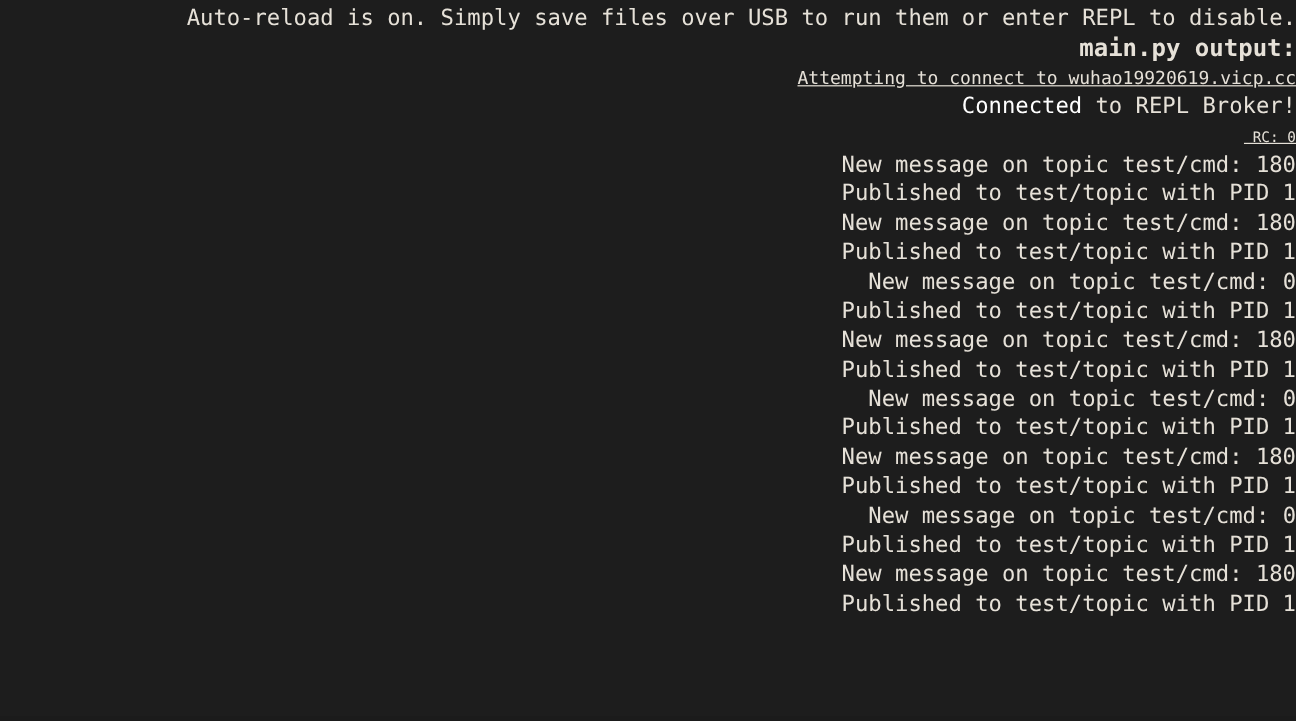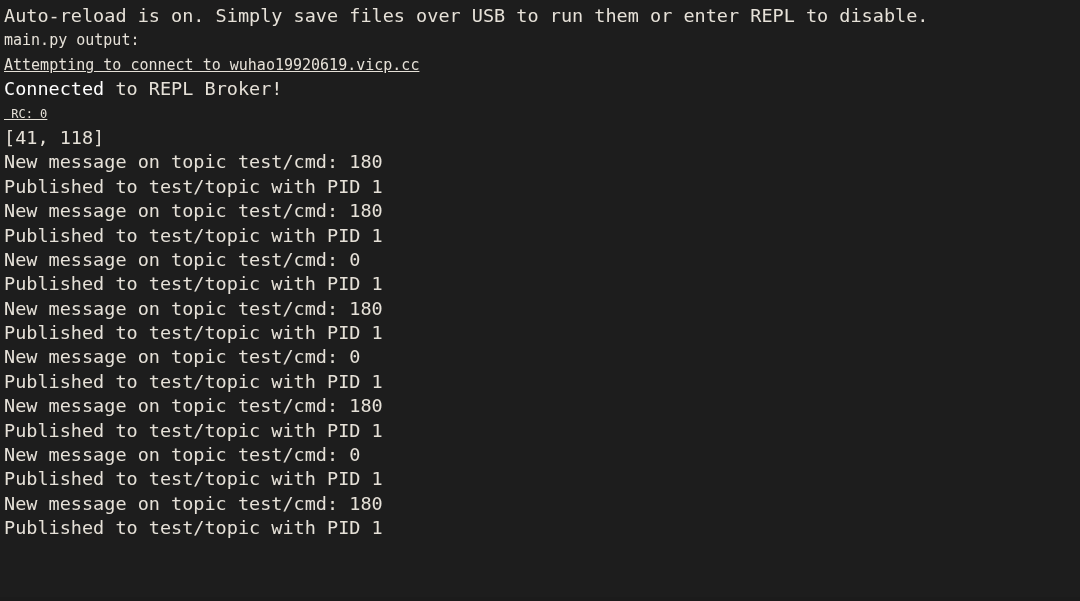--- a/index.html
+++ b/index.html
@@ -25,20 +25,21 @@
   }
   .term-line {
     display: block;
     height: 24.4px;
     line-height: 24.4px;
     font-size: 18.5px;
     letter-spacing: 0px;
     color: #e6e1d8;
     white-space: pre;
     font-family: "DejaVu Sans Mono", "Liberation Mono", monospace;
+    text-align: right;
   }
   .seg {
     white-space: pre;
     font-family: inherit;
     font-size: inherit;
     line-height: inherit;
   }
   .seg.ok {
     color: #2ee07b;
   }
@@ -61,25 +62,24 @@
     width: 0px;
     background: #2a2a2a;
   }
 </style>
 </head>
 <body>
 
 <div id="terminal" style="background: rgb(29, 29, 29);">
   <div id="term-lines">
       <div class="term-line" style="font-size: 18.5px; line-height: 24.4px; height: 24.4px; color: rgb(230, 225, 216);"><span class="seg plain">Auto-reload is on. Simply save files over USB to run them or enter REPL to disable.</span></div>
-      <div class="term-line" style="font-size: 15px; line-height: 24.4px; height: 24.4px; color: rgb(230, 225, 216);"><span class="seg plain">main.py output:</span></div>
+      <div class="term-line" style="font-size: 20px; line-height: 24.4px; height: 24.4px; color: rgb(230, 225, 216); font-weight: bold;"><span class="seg plain">main.py output:</span></div>
       <div class="term-line" style="font-size: 15px; line-height: 24.4px; height: 24.4px; color: rgb(230, 225, 216); text-decoration: underline;"><span class="seg plain">Attempting to connect to wuhao19920619.vicp.cc</span></div>
       <div class="term-line" style="font-size: 18.5px; line-height: 24.4px; height: 24.4px; color: rgb(230, 225, 216);"><span class="seg ok" style="color: #ffffff;">Connected</span><span class="seg plain"> to REPL Broker!</span></div>
       <div class="term-line" style="font-size: 12px; line-height: 24.4px; height: 24.4px; color: rgb(230, 225, 216); text-decoration: underline;"><span class="seg plain"> RC: 0</span></div>
-      <div class="term-line" style="font-size: 18.5px; line-height: 24.4px; height: 24.4px; color: rgb(230, 225, 216);"><span class="seg plain">[41, 118]</span></div>
       <div class="term-line" style="font-size: 18.5px; line-height: 24.4px; height: 24.4px; color: rgb(230, 225, 216);"><span class="seg plain">New message on topic test/cmd: 180</span></div>
       <div class="term-line" style="font-size: 18.5px; line-height: 24.4px; height: 24.4px; color: rgb(230, 225, 216);"><span class="seg plain">Published to test/topic with PID 1</span></div>
       <div class="term-line" style="font-size: 18.5px; line-height: 24.4px; height: 24.4px; color: rgb(230, 225, 216);"><span class="seg plain">New message on topic test/cmd: 180</span></div>
       <div class="term-line" style="font-size: 18.5px; line-height: 24.4px; height: 24.4px; color: rgb(230, 225, 216);"><span class="seg plain">Published to test/topic with PID 1</span></div>
       <div class="term-line" style="font-size: 18.5px; line-height: 24.4px; height: 24.4px; color: rgb(230, 225, 216);"><span class="seg plain">New message on topic test/cmd: 0</span></div>
       <div class="term-line" style="font-size: 18.5px; line-height: 24.4px; height: 24.4px; color: rgb(230, 225, 216);"><span class="seg plain">Published to test/topic with PID 1</span></div>
       <div class="term-line" style="font-size: 18.5px; line-height: 24.4px; height: 24.4px; color: rgb(230, 225, 216);"><span class="seg plain">New message on topic test/cmd: 180</span></div>
       <div class="term-line" style="font-size: 18.5px; line-height: 24.4px; height: 24.4px; color: rgb(230, 225, 216);"><span class="seg plain">Published to test/topic with PID 1</span></div>
       <div class="term-line" style="font-size: 18.5px; line-height: 24.4px; height: 24.4px; color: rgb(230, 225, 216);"><span class="seg plain">New message on topic test/cmd: 0</span></div>
       <div class="term-line" style="font-size: 18.5px; line-height: 24.4px; height: 24.4px; color: rgb(230, 225, 216);"><span class="seg plain">Published to test/topic with PID 1</span></div>

